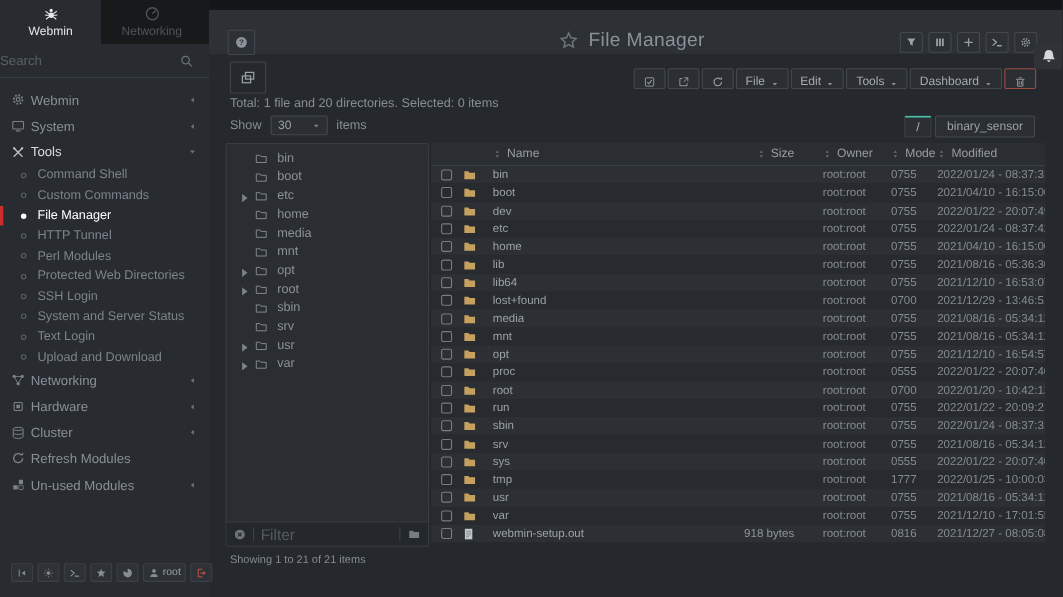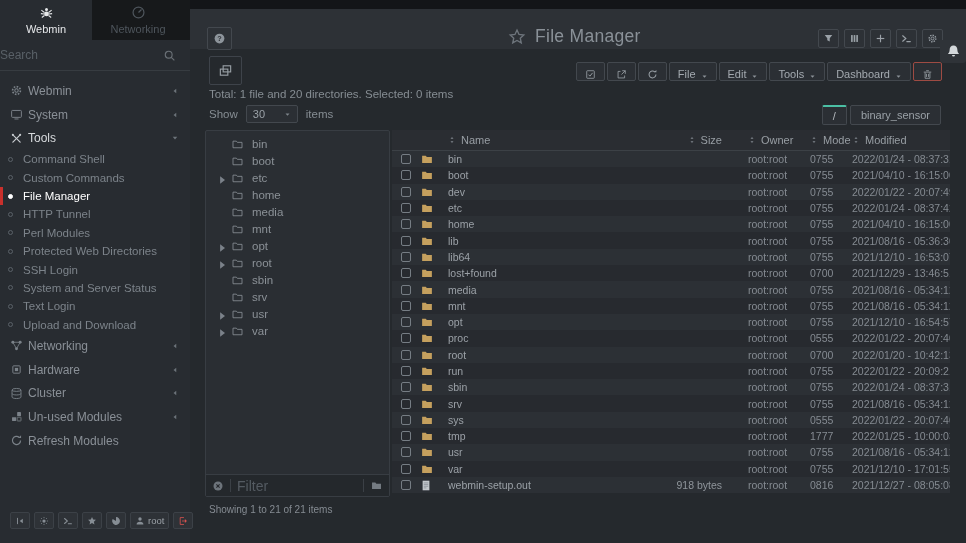--- a/index.html
+++ b/index.html
@@ -22,21 +22,21 @@
   .search-row{height:31px;display:flex;align-items:center;border-bottom:1px solid #373c41}
   .search-row input{flex:1;background:transparent;border:none;outline:none;color:#aeb3b8;font-size:12px;}
   .search-row input::placeholder{color:#596067}
   .search-row .ico{width:13px;height:13px;color:#6b7177;margin-right:14px}
   #side-menu{padding-top:8px}
   .mi{display:flex;align-items:center;height:23.7px;padding-left:10px;font-size:12px;color:#8a9097;cursor:pointer}
   .mi .micon{width:13px;height:13px;color:#7b8289;margin-right:5px;flex:none}
   .mi .chev{margin-left:auto;margin-right:11px;width:8px;height:8px;color:#6c737a;flex:none}
   .mi.expanded{color:#d8dbde}
   .mi.expanded .micon{color:#c7cbcf}
-  .mi.sub{height:18.4px;font-size:11.5px;color:#7c838a;padding-left:8px}
+  .mi.sub{height:18.4px;font-size:11.5px;color:#7c838a;padding-left:19px}
   .bullet{width:5px;height:5px;border:1px solid #5a6168;border-radius:50%;margin-right:10px;flex:none}
   .mi.sub.active{color:#ffffff;box-shadow:inset 3px 0 0 #c9302c}
   .mi.sub.active .bullet{background:#fff;border-color:#fff}
   #side-bottom{position:absolute;bottom:14px;left:10px;display:flex;gap:4px}
   .sbtn{height:17px;min-width:19px;padding:0 4px;display:inline-flex;align-items:center;justify-content:center;gap:3px;background:#2e3237;border:1px solid #3c4147;border-radius:2px;color:#868d94;font-size:9.5px}
   .sbtn .ico{width:10px;height:10px}
   .sbtn.danger .ico{color:#d9534f}
   .sbtn .ulab{color:#9aa0a6}
 
   
@@ -278,42 +278,42 @@
           <span class="lab">Cluster</span>
           <span class="ico chev">
             <svg viewBox="0 0 16 16">
               <path d="M10.5 3.5 L5 8 L10.5 12.5 Z" fill="currentColor"></path>
             </svg>
           </span>
         </div>
         <div class="mi parent">
           <span class="ico micon">
             <svg viewBox="0 0 16 16">
+              <path d="M13 8 a5 5 0 1 1 -1.6 -3.7" fill="none" stroke="currentColor" stroke-width="1.5"></path>
+              <path d="M13.6 1.4 v3.4 h-3.4 z" fill="currentColor"></path>
+            </svg>
+          </span>
+          <span class="lab">Refresh Modules</span>
+        </div>
+        <div class="mi parent">
+          <span class="ico micon">
+            <svg viewBox="0 0 16 16">
               <g fill="currentColor">
                 <rect x="2.5" y="8.8" width="5" height="4.7" rx="0.5"></rect>
                 <rect x="8.8" y="2.5" width="4.7" height="5" rx="0.5"></rect>
               </g>
               <rect x="8.8" y="8.8" width="4.7" height="4.7" rx="0.5" fill="none" stroke="currentColor" stroke-width="1"></rect>
             </svg>
           </span>
           <span class="lab">Un-used Modules</span>
           <span class="ico chev">
             <svg viewBox="0 0 16 16">
               <path d="M10.5 3.5 L5 8 L10.5 12.5 Z" fill="currentColor"></path>
             </svg>
           </span>
-        </div>
-        <div class="mi parent">
-          <span class="ico micon">
-            <svg viewBox="0 0 16 16">
-              <path d="M13 8 a5 5 0 1 1 -1.6 -3.7" fill="none" stroke="currentColor" stroke-width="1.5"></path>
-              <path d="M13.6 1.4 v3.4 h-3.4 z" fill="currentColor"></path>
-            </svg>
-          </span>
-          <span class="lab">Refresh Modules</span>
         </div>
       </nav>
     <div id="side-bottom">
         <button class="sbtn">
           <span class="ico">
             <svg viewBox="0 0 16 16">
               <line x1="4" y1="3" x2="4" y2="13" stroke="currentColor" stroke-width="1.5"></line>
               <path d="M12.5 4.5 L7.5 8 l5 3.5 z" fill="currentColor"></path>
             </svg>
           </span>

